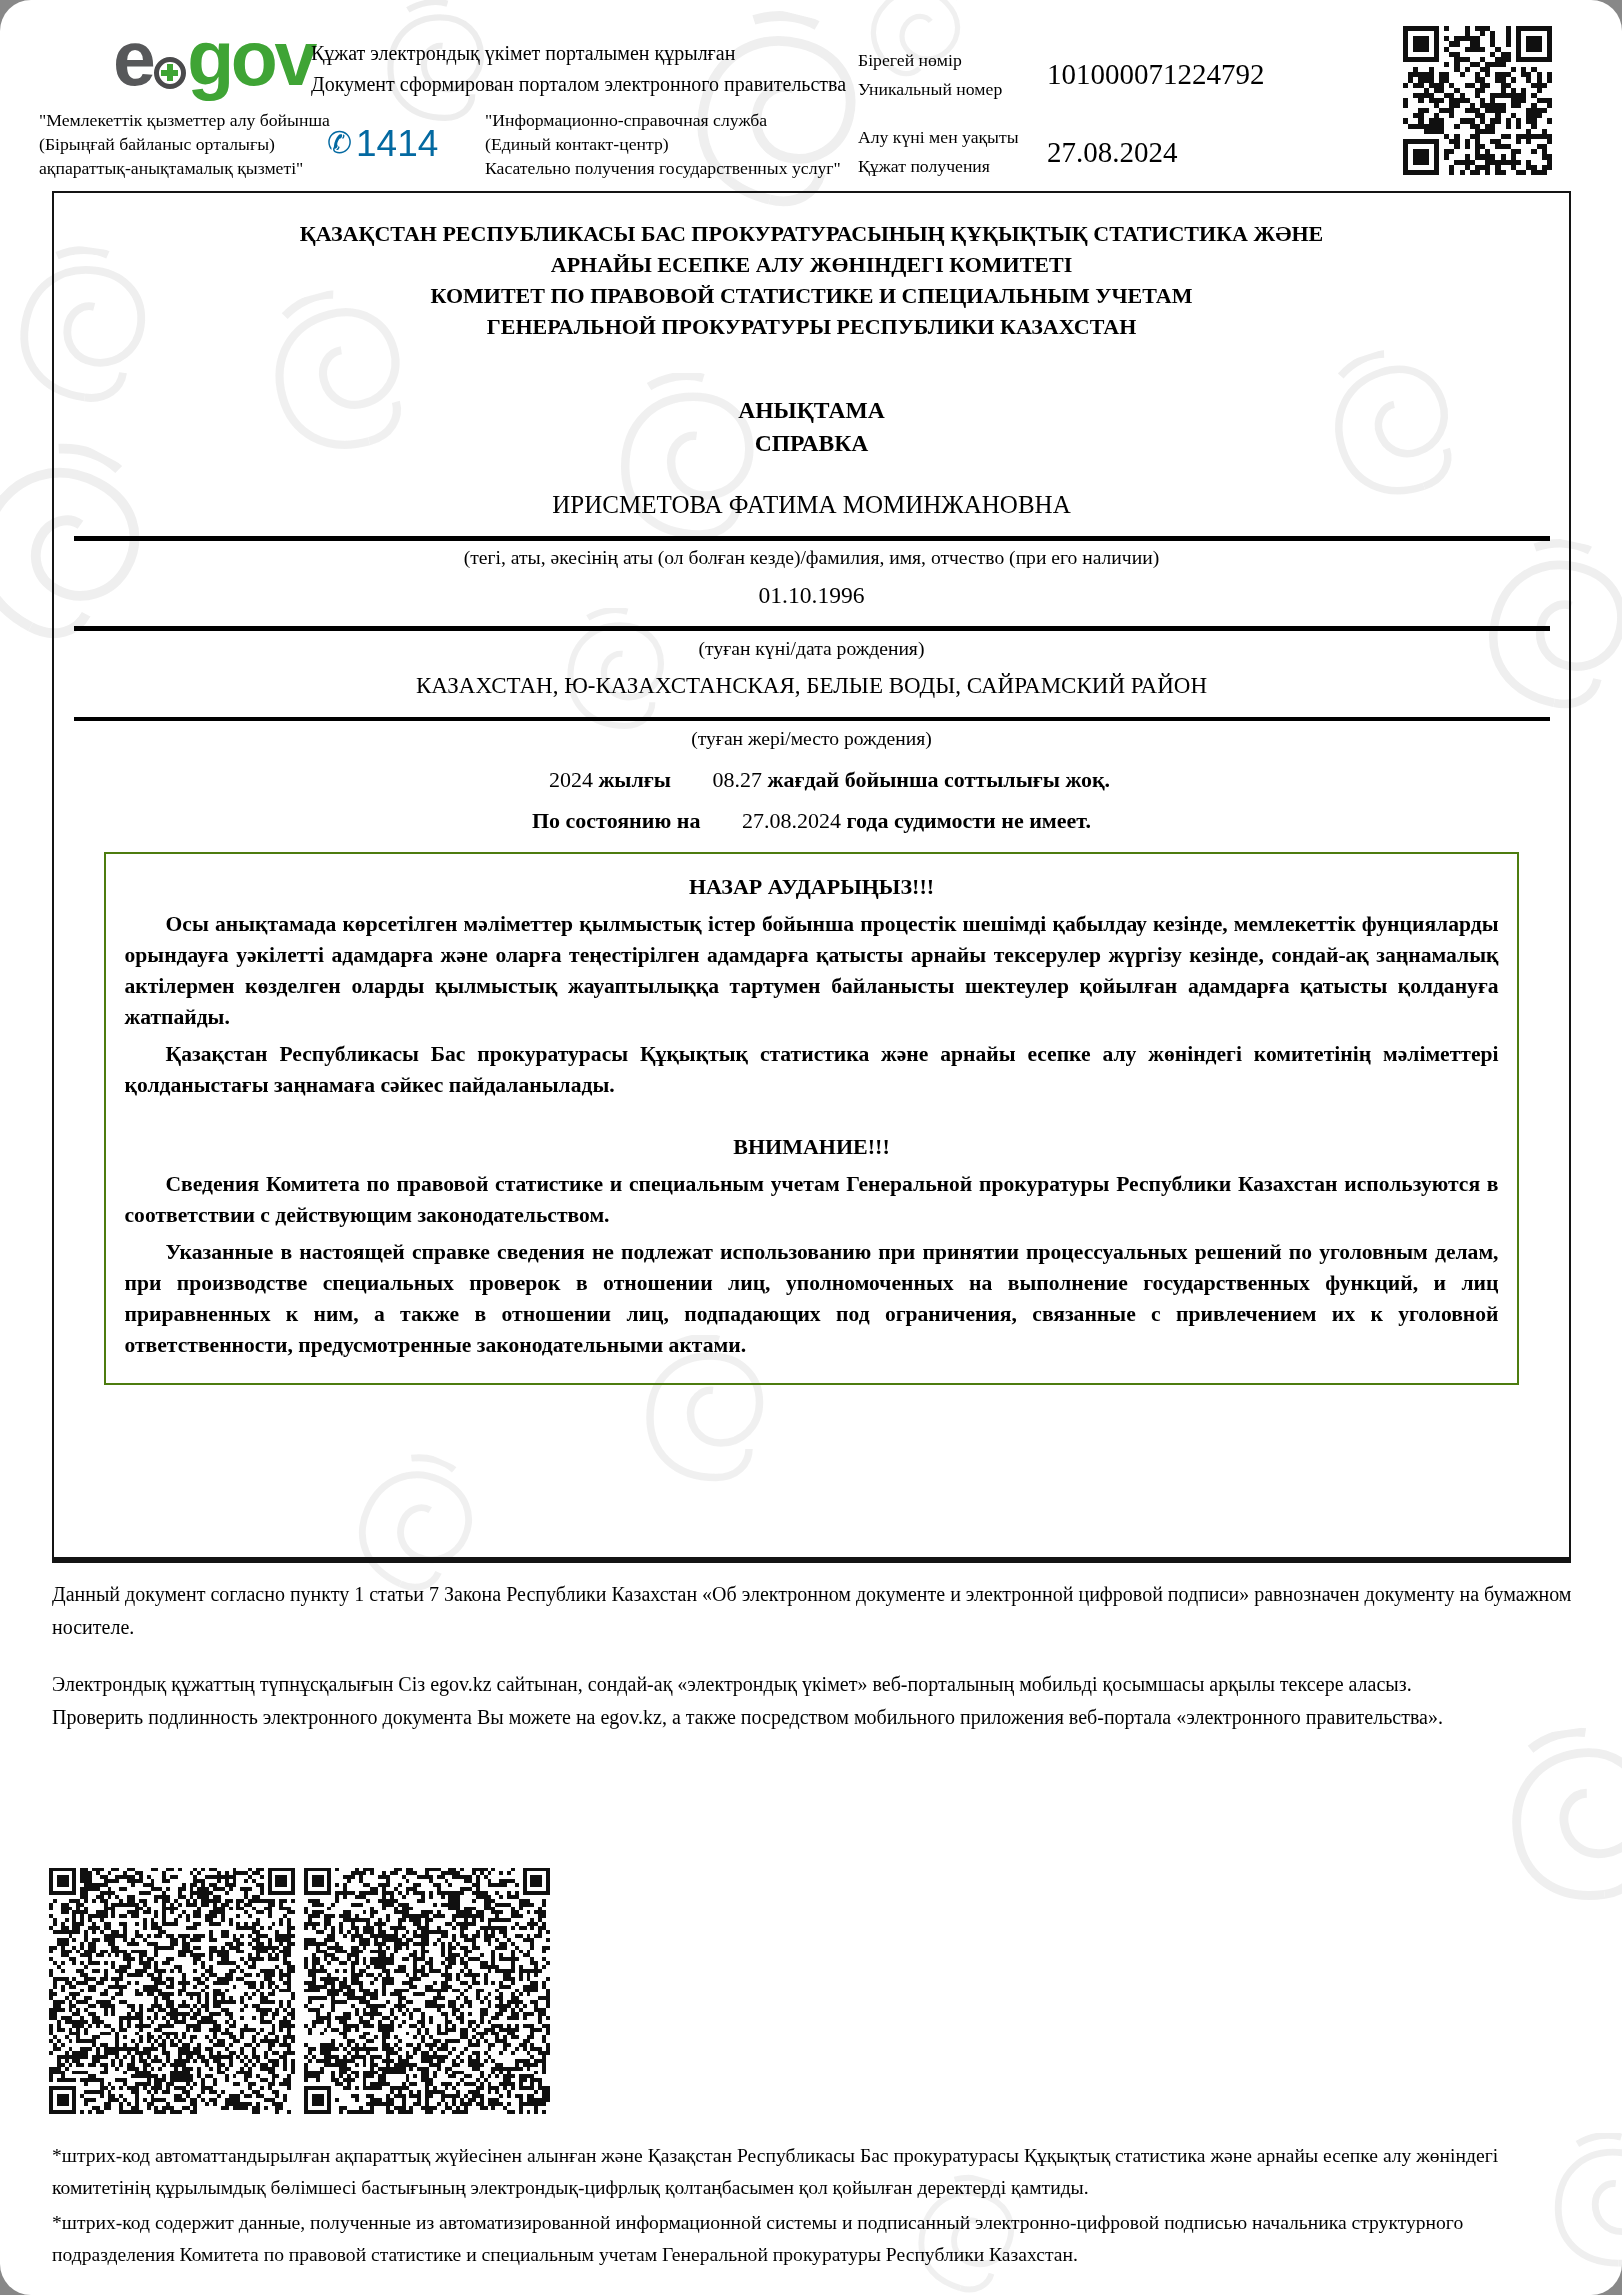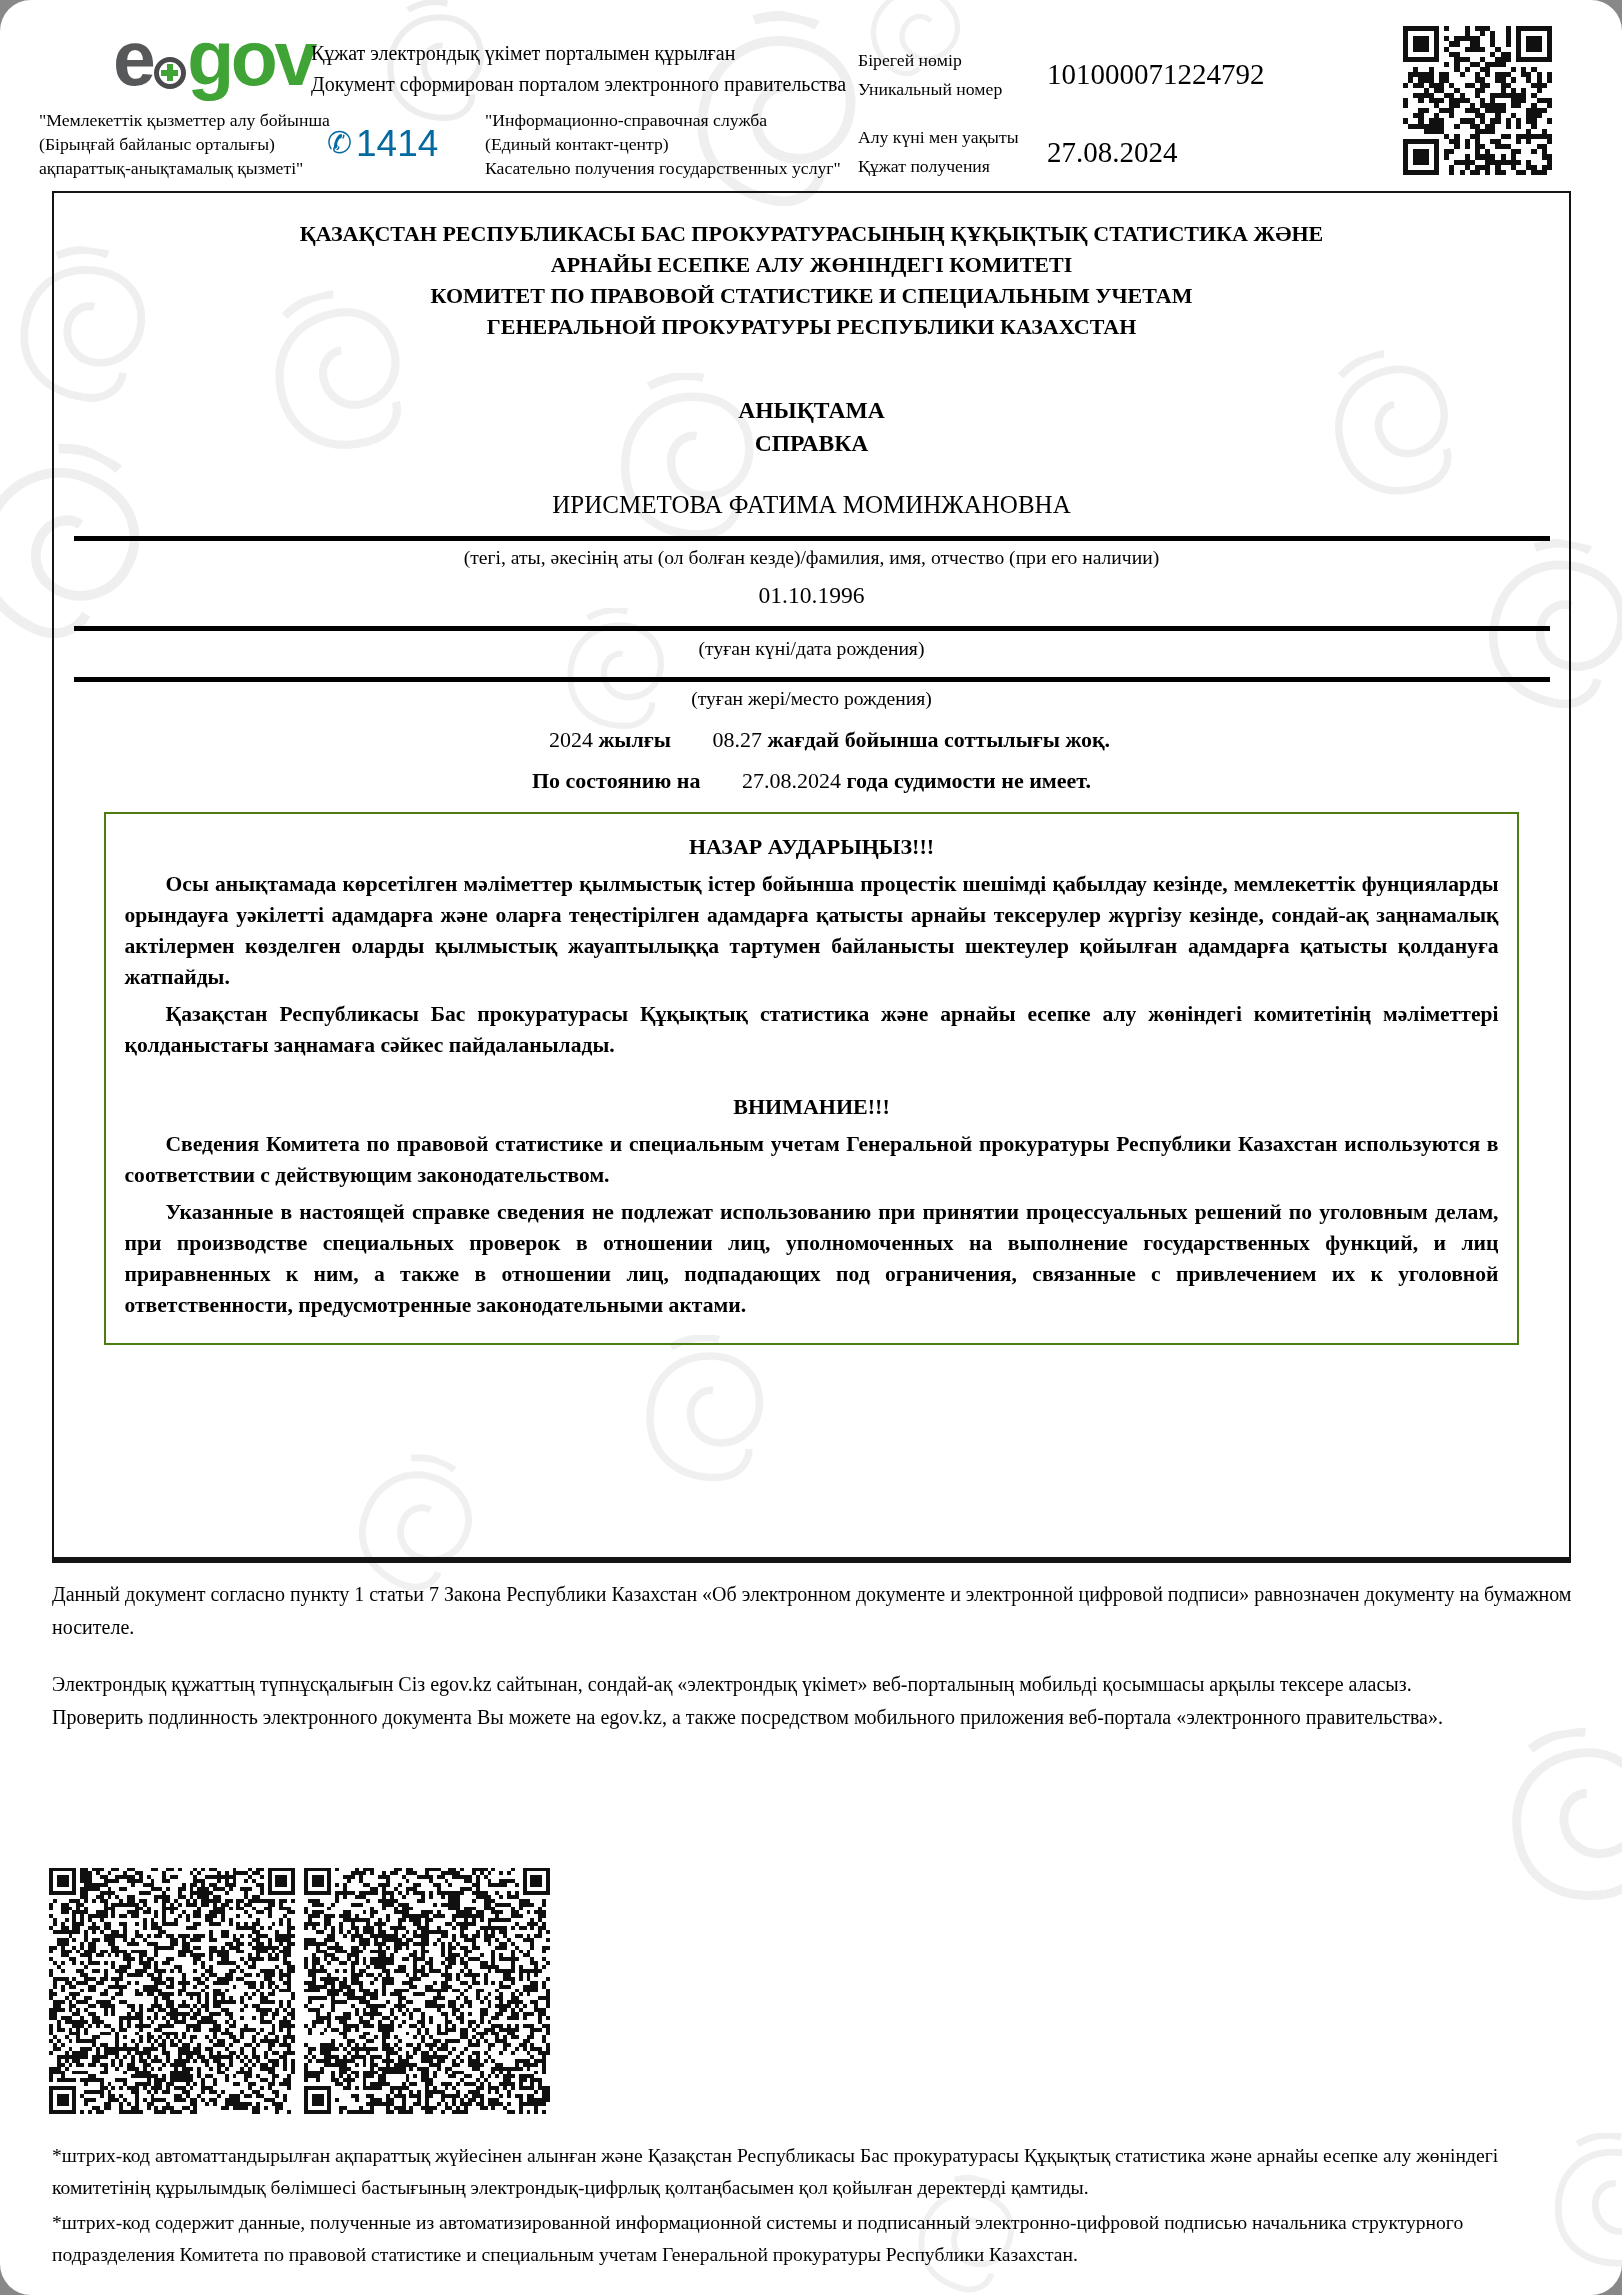--- a/index.html
+++ b/index.html
@@ -498,20 +498,21 @@
     </div>
 
     <div class="person-name">ИРИСМЕТОВА ФАТИМА МОМИНЖАНОВНА</div>
     <div class="rule"></div>
     <div class="caption">(тегі, аты, әкесінің аты (ол болған кезде)/фамилия, имя, отчество (при его наличии)</div>
 
     <div class="value">01.10.1996</div>
     <div class="rule" style="margin-top:15.7px"></div>
     <div class="caption">(туған күні/дата рождения)</div>
 
+    <div class="value-place">КАЗАХСТАН, Ю-КАЗАХСТАНСКАЯ, БЕЛЫЕ ВОДЫ, САЙРАМСКИЙ РАЙОН</div>
     <div class="rule" style="margin-top:14.4px"></div>
     <div class="caption">(туған жері/место рождения)</div>
 
     <div class="statement">
       <span class="reg">2024 </span><span>жылғы </span><span class="reg">08.27 </span><span>жағдай бойынша соттылығы жоқ.</span>
     </div>
     <div class="statement">
       <span>По состоянию на </span><span class="reg">27.08.2024</span><span> года судимости не имеет.</span>
     </div>
 

